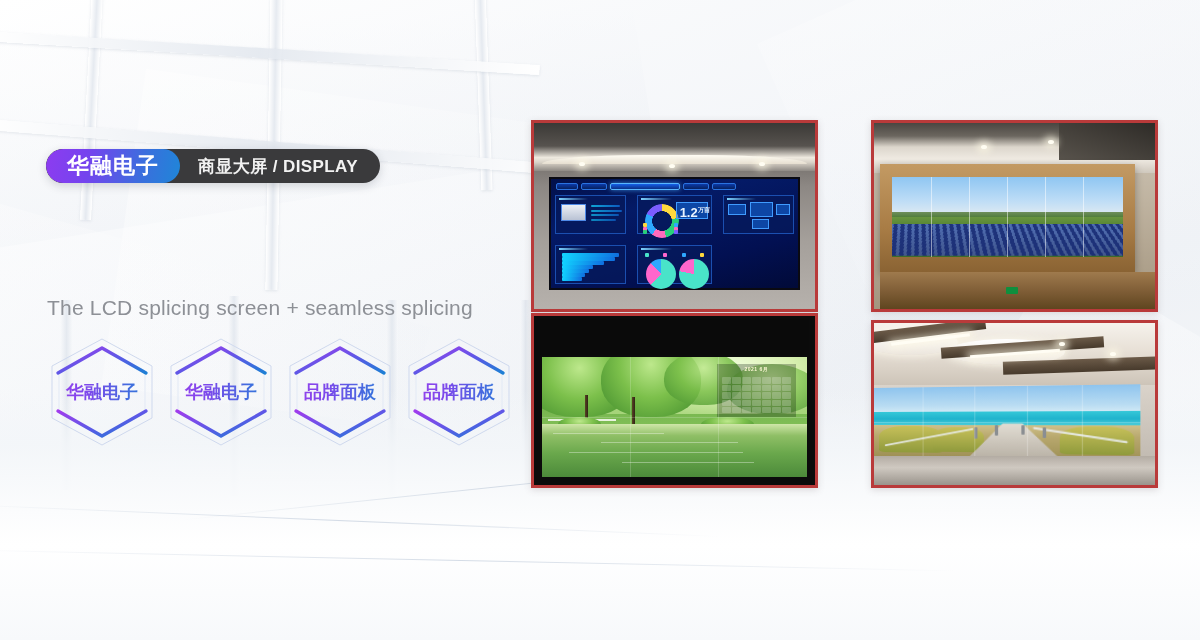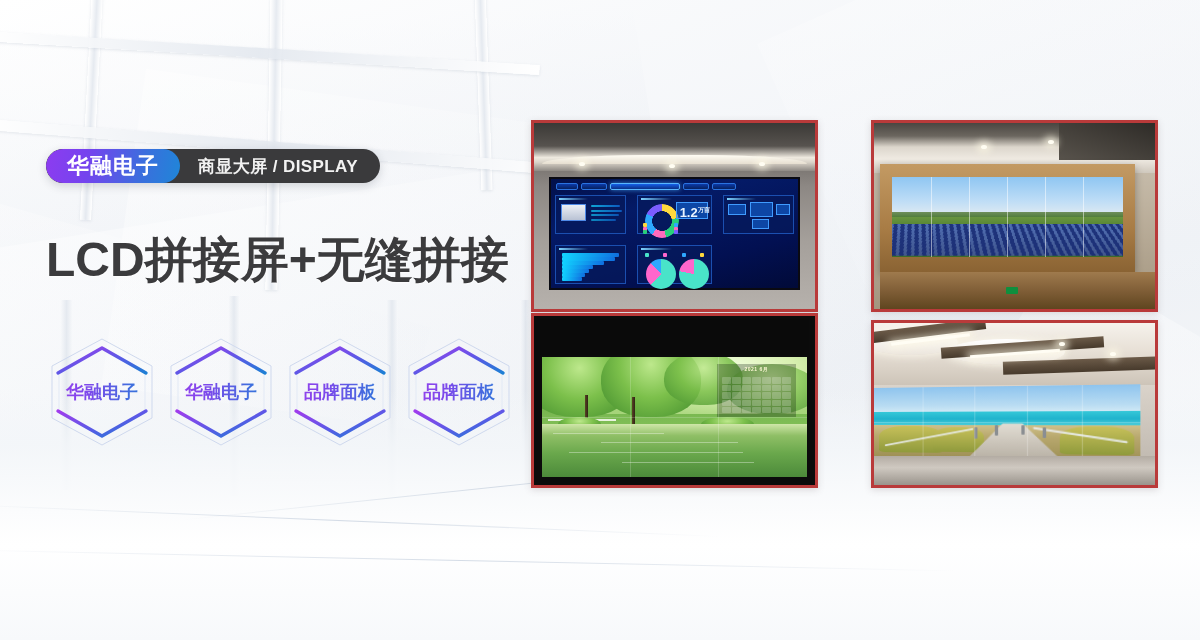--- a/index.html
+++ b/index.html
@@ -286,21 +286,21 @@
     <div class="floor-line" style="left:-40px; top:130px; width:760px; transform: rotate(2.4deg);"></div>
     <div class="floor-line" style="left:-40px; top:170px; width:1000px; transform: rotate(1.2deg);"></div>
     <div class="floor-line" style="left:180px; top:96px; width:640px; transform: rotate(-6deg);"></div>
   </div>
 
   <div class="badge-pill">
     <span class="badge-brand">华融电子</span>
     <span class="badge-sub">商显大屏 / DISPLAY</span>
   </div>
 
-  <div class="headline">LCD拼接屏+无缝拼接</div>
+  <div class="subheadline">The LCD splicing screen + seamless splicing</div>
 
   <div class="features">
 
     <div class="hex">
       <svg width="116" height="118" viewBox="0 0 116 118">
         <defs>
           <linearGradient id="hgrad1" x1="0" y1="0" x2="1" y2="1">
             <stop offset="0%" stop-color="#a13ced"></stop>
               <stop offset="55%" stop-color="#5a5ae6"></stop>
               <stop offset="100%" stop-color="#1d7fd4"></stop>

